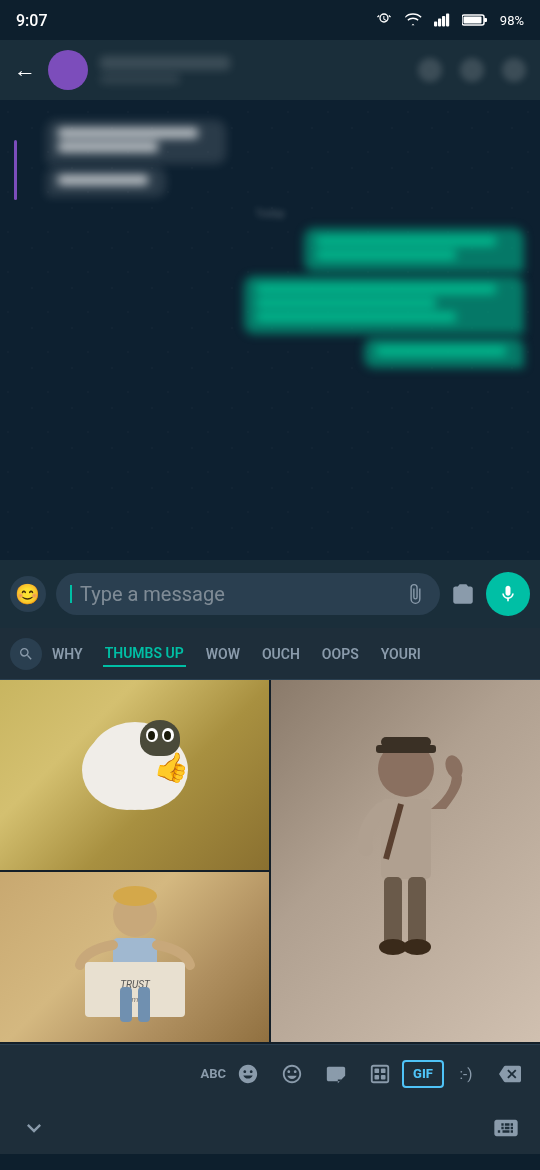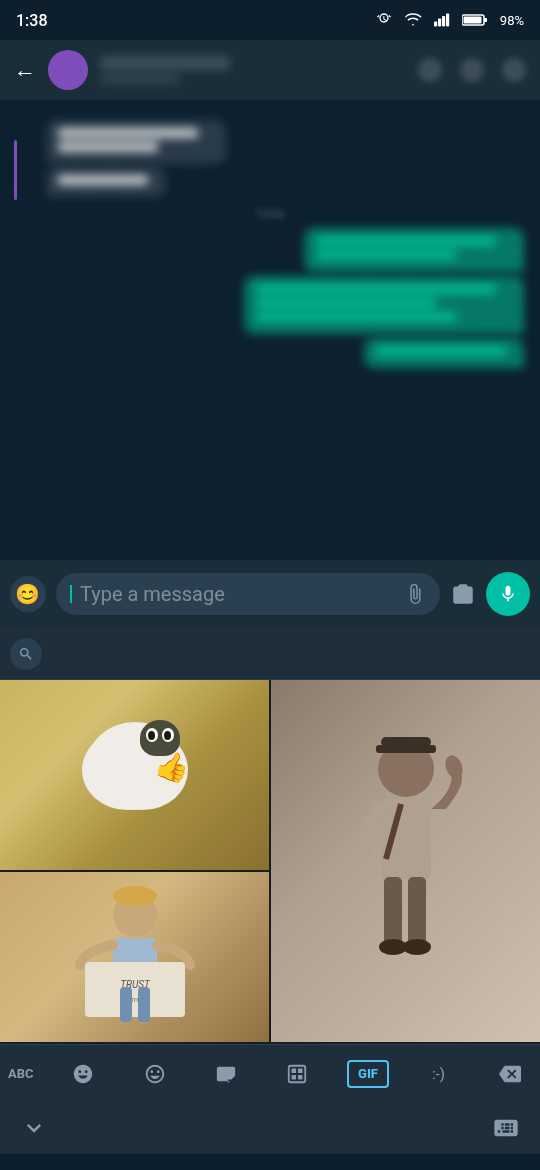--- a/index.html
+++ b/index.html
@@ -306,21 +306,21 @@
       font-size: 28px;
       transform: rotate(15deg);
     }
 
     
     .keyboard-toolbar {
       height: 58px;
       background: #1e2e3a;
       display: flex;
       align-items: center;
-      justify-content: space-between;
+      justify-content: flex-end;
       padding: 0 8px;
       border-top: 1px solid #2a3f50;
     }
     .kb-tool {
       display: flex;
       align-items: center;
       justify-content: center;
       width: 44px;
       height: 44px;
       color: #8a9bab;
@@ -380,21 +380,21 @@
       color: rgba(255,255,255,0.3);
       font-size: 11px;
       filter: blur(3px);
       margin: 8px 0;
     }
   </style>
 </head>
 <body>
 
 <div class="status-bar">
-  <span class="status-time">1:38</span>
+  <span class="status-time">9:07</span>
   <div class="status-icons">
 
     <svg width="16" height="16" viewBox="0 0 24 24" fill="white">
       <path d="M12 2a7 7 0 100 14A7 7 0 0012 2zm0 12a5 5 0 110-10 5 5 0 010 10zm.5-8H11v5l4.25 2.55.75-1.23-3.5-2.07V6z"></path>
       <path d="M4 4.5L1.5 7l1.4 1.4L5.4 6 4 4.5zm16 0l-1.4 1.5 2.5 2.4L22.5 7 20 4.5z"></path>
     </svg>
 
     <svg width="18" height="14" viewBox="0 0 24 18" fill="white">
       <path d="M12 14l2 2H10l2-2zm-6-4c1.5-1.5 3.7-2.5 6-2.5s4.5 1 6 2.5l1.5-1.5C17.5 6.5 14.9 5.5 12 5.5S6.5 6.5 4.5 8.5L6 10zm-4-4C4.5 3.5 8 2 12 2s7.5 1.5 10 4l1.5-1.5C20.5 1.5 16.5 0 12 0S3.5 1.5 1.5 4.5L2 6z"></path>
     </svg>
@@ -482,20 +482,28 @@
   </div>
 </div>
 
 <div class="gif-search-bar">
   <div class="search-icon-circle">
     <svg width="16" height="16" viewBox="0 0 24 24" fill="#8a9bab">
       <path d="M15.5 14h-.79l-.28-.27A6.47 6.47 0 0016 9.5 6.5 6.5 0 109.5 16c1.61 0 3.09-.59 4.23-1.57l.27.28v.79l5 4.99L20.49 19l-4.99-5zm-6 0C7.01 14 5 11.99 5 9.5S7.01 5 9.5 5 14 7.01 14 9.5 11.99 14 9.5 14z"></path>
     </svg>
   </div>
 
+  <div class="category-tabs" style="flex:1;background:transparent;border:none;height:40px;padding:0;margin:0;">
+    <span class="tab-item">WHY</span>
+    <span class="tab-item active">THUMBS UP</span>
+    <span class="tab-item">WOW</span>
+    <span class="tab-item">OUCH</span>
+    <span class="tab-item">OOPS</span>
+    <span class="tab-item">YOURI</span>
+  </div>
 </div>
 
 <div class="gif-grid">
 
   <div class="gif-cell gif-shaun">
     <div class="sheep-body">
       <div class="sheep-wool"></div>
       <div class="sheep-head">
         <div class="sheep-eye-l">
           <div class="sheep-pupil-l"></div>

